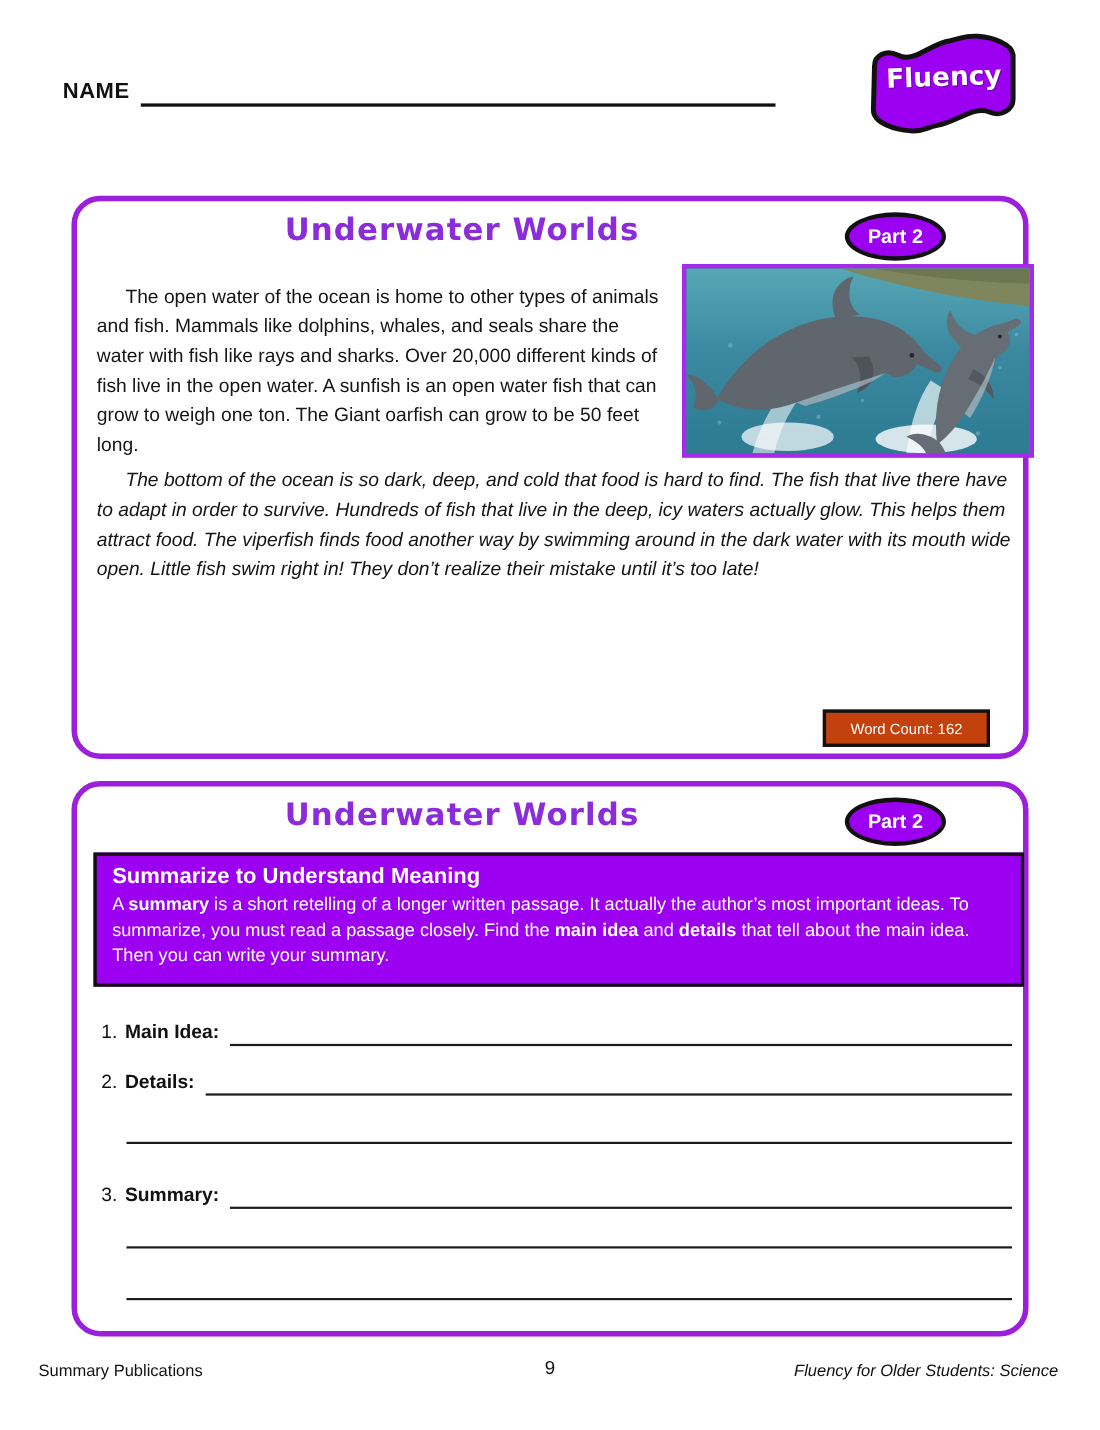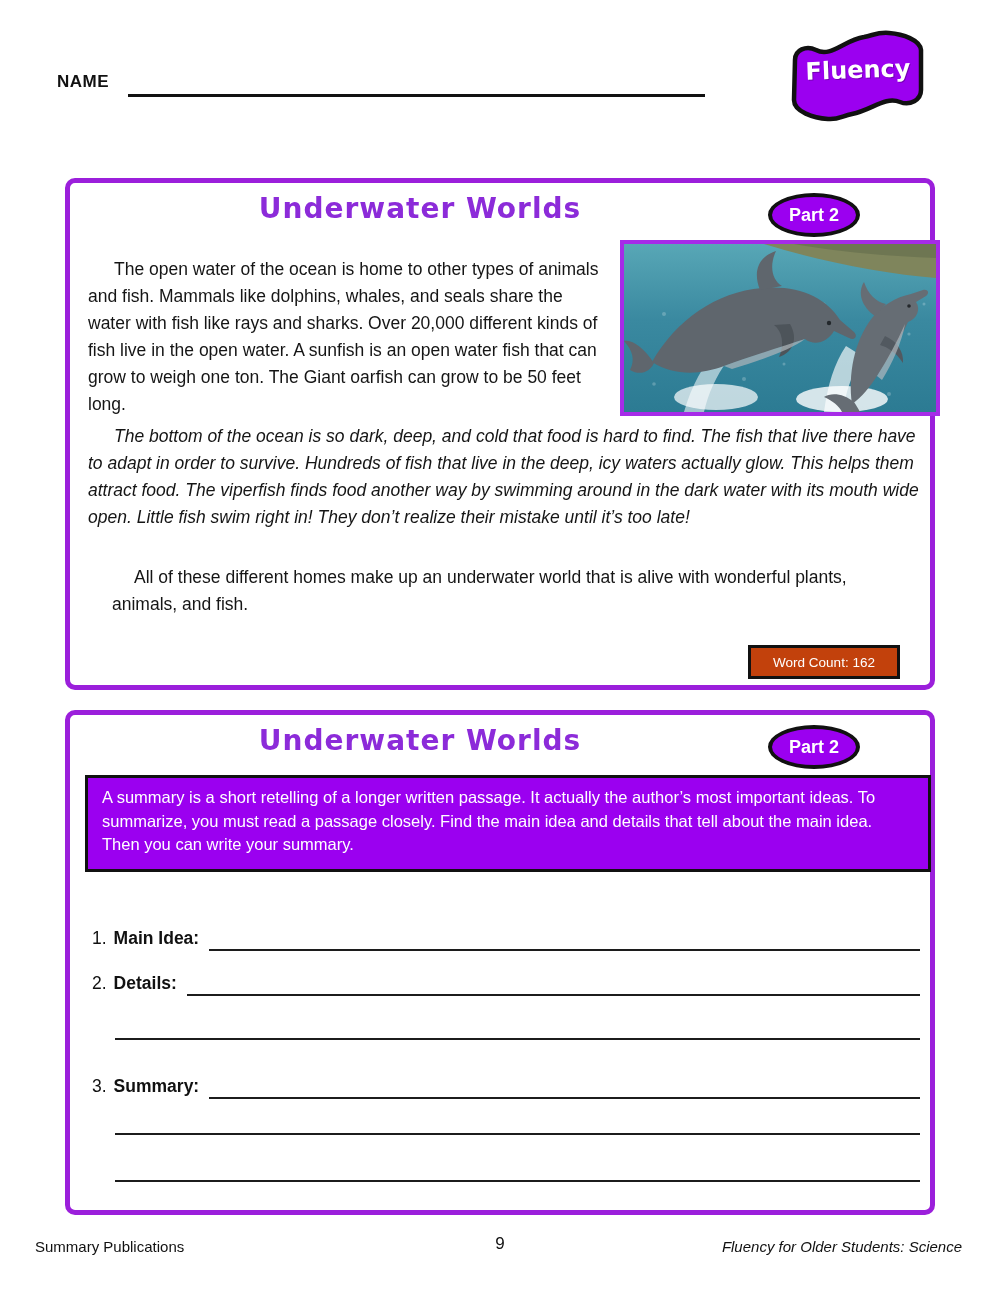--- a/index.html
+++ b/index.html
@@ -1,30 +1,30 @@
 <!DOCTYPE html>
 <html><head>
 <meta charset="utf-8">
 <style>
   * { margin:0; padding:0; box-sizing:border-box; }
   html,body { width:1000px; height:1300px; background:#ffffff;
     font-family:"Liberation Sans", sans-serif; color:#111; }
   .page { position:relative; width:1000px; height:1300px; background:#fff; overflow:hidden; }
 
   
-  .name-label { position:absolute; left:57px; top:72px; font-size:17px; font-weight:bold; letter-spacing:.5px; }
+  .name-label { position:absolute; left:57px; top:72px; font-size:20px; font-weight:bold; letter-spacing:.5px; }
   .name-line { position:absolute; left:128px; top:60px; width:577px; height:37px; border-bottom:3px solid #111; }
   .flag-wrap { position:absolute; left:786px; top:30px; width:144px; height:98px; }
   .flag-wrap svg { position:absolute; left:0; top:0; }
   .flag-text { position:absolute; left:0; top:26px; width:144px; text-align:center;
     font-family:"DejaVu Sans", sans-serif; font-weight:bold; font-size:24px; color:#fff;
     transform:rotate(-2deg); text-shadow:1px 1px 0 rgba(0,0,0,.25); }
 
   
-  .rbox { position:absolute; left:65px; width:870px; border:5px solid #9b1fdb; border-radius:10px; background:#fff; }
+  .rbox { position:absolute; left:65px; width:870px; border:5px solid #9b1fdb; border-radius:26px; background:#fff; }
   .box1 { top:178px; height:512px; }
   .box2 { top:710px; height:505px; }
   .box-title { position:absolute; top:9px; left:0; width:700px; text-align:center;
     font-family:"DejaVu Sans", sans-serif; font-weight:bold; font-size:28px; color:#8c2bd9; letter-spacing:1px; }
   .part-badge { position:absolute; left:698px; top:10px; width:92px; height:44px;
     background:#9b00f0; border:4px solid #111; border-radius:50%;
     display:flex; align-items:center; justify-content:center;
     color:#fff; font-weight:bold; font-size:18px; }
 
   
@@ -37,21 +37,21 @@
   .photo-frame svg { display:block; width:100%; height:100%; }
   .word-count { position:absolute; left:678px; top:462px; width:152px; height:34px;
     background:#c2410c; border:3px solid #111; display:flex; align-items:center; justify-content:center;
     color:#fff; font-size:13.5px; }
 
   
   .instruction { position:absolute; left:15px; top:60px; width:846px;
     background:#9b00f0; border:3px solid #111; color:#fff; padding:8px 14px 12px 14px; }
   .instruction h2 { font-size:20px; font-weight:bold; margin-bottom:2px; }
   .instruction .body { font-size:16.5px; line-height:23.5px; }
-  .instruction .body b { font-weight:normal; }
+  .instruction .body b { font-weight:bold; }
 
   .item-row { position:absolute; left:22px; width:828px; display:flex; align-items:flex-end; font-size:17.5px; }
   .item-row .num { font-weight:normal; margin-right:7px; padding-bottom:2px; }
   .item-row .lbl { font-weight:bold; margin-right:10px; padding-bottom:2px; white-space:nowrap; }
   .item-row .fill-line { flex:1; border-bottom:2px solid #1c1c1c; height:24px; }
   .row1 { top:212px; } .row2 { top:257px; } .row3 { top:360px; }
   .cont-line { position:absolute; left:45px; width:805px; border-bottom:2px solid #1c1c1c; }
   .cl1 { top:323px; } .cl2 { top:418px; } .cl3 { top:465px; }
 
   
@@ -128,30 +128,30 @@
           <path d="M261,92 C273,97 280,108 279,119 C272,108 263,103 256,101 Z" fill="#525960"></path>
           <path d="M230,158 C220,150 208,148 200,153 C209,157 215,162 218,168 L236,168 C234,164 232,161 230,158 Z"></path>
           <path d="M253,132 C263,116 273,98 281,80 C278,98 268,120 258,136 Z" fill="#b0b8bd" opacity="0.7"></path>
           <circle cx="285" cy="62" r="1.8" fill="#23282c"></circle>
         </g>
       </svg>
     </div>
 
     <p class="para p1">The open water of the ocean is home to other types of animals and fish. Mammals like dolphins, whales, and seals share the water with fish like rays and sharks. Over 20,000 different kinds of fish live in the open water. A sunfish is an open water fish that can grow to weigh one ton. The Giant oarfish can grow to be 50 feet long.</p>
     <p class="para p2">The bottom of the ocean is so dark, deep, and cold that food is hard to find. The fish that live there have to adapt in order to survive. Hundreds of fish that live in the deep, icy waters actually glow. This helps them attract food. The viperfish finds food another way by swimming around in the dark water with its mouth wide open. Little fish swim right in! They don’t realize their mistake until it’s too late!</p>
-    <p class="para p3">All of these different homes make up an underwater world that is alive with wonderful plants, animals, and fish.</p>
 
     <div class="word-count">Word Count: 162</div>
   </div>
 
   <div class="rbox box2">
     <div class="box-title">Underwater Worlds</div>
     <div class="part-badge">Part 2</div>
 
     <div class="instruction">
+      <h2>Summarize to Understand Meaning</h2>
       <div class="body"><span>A </span><b>summary</b><span> is a short retelling of a longer written passage. It actually the author’s most important ideas. To summarize, you must read a passage closely. Find the </span><b>main idea</b><span> and </span><b>details</b><span> that tell about the main idea. Then you can write your summary.</span></div>
     </div>
 
     <div class="item-row row1">
       <span class="num">1.</span>
       <span class="lbl">Main Idea:</span>
       <span class="fill-line"></span>
     </div>
 
     <div class="item-row row2">

